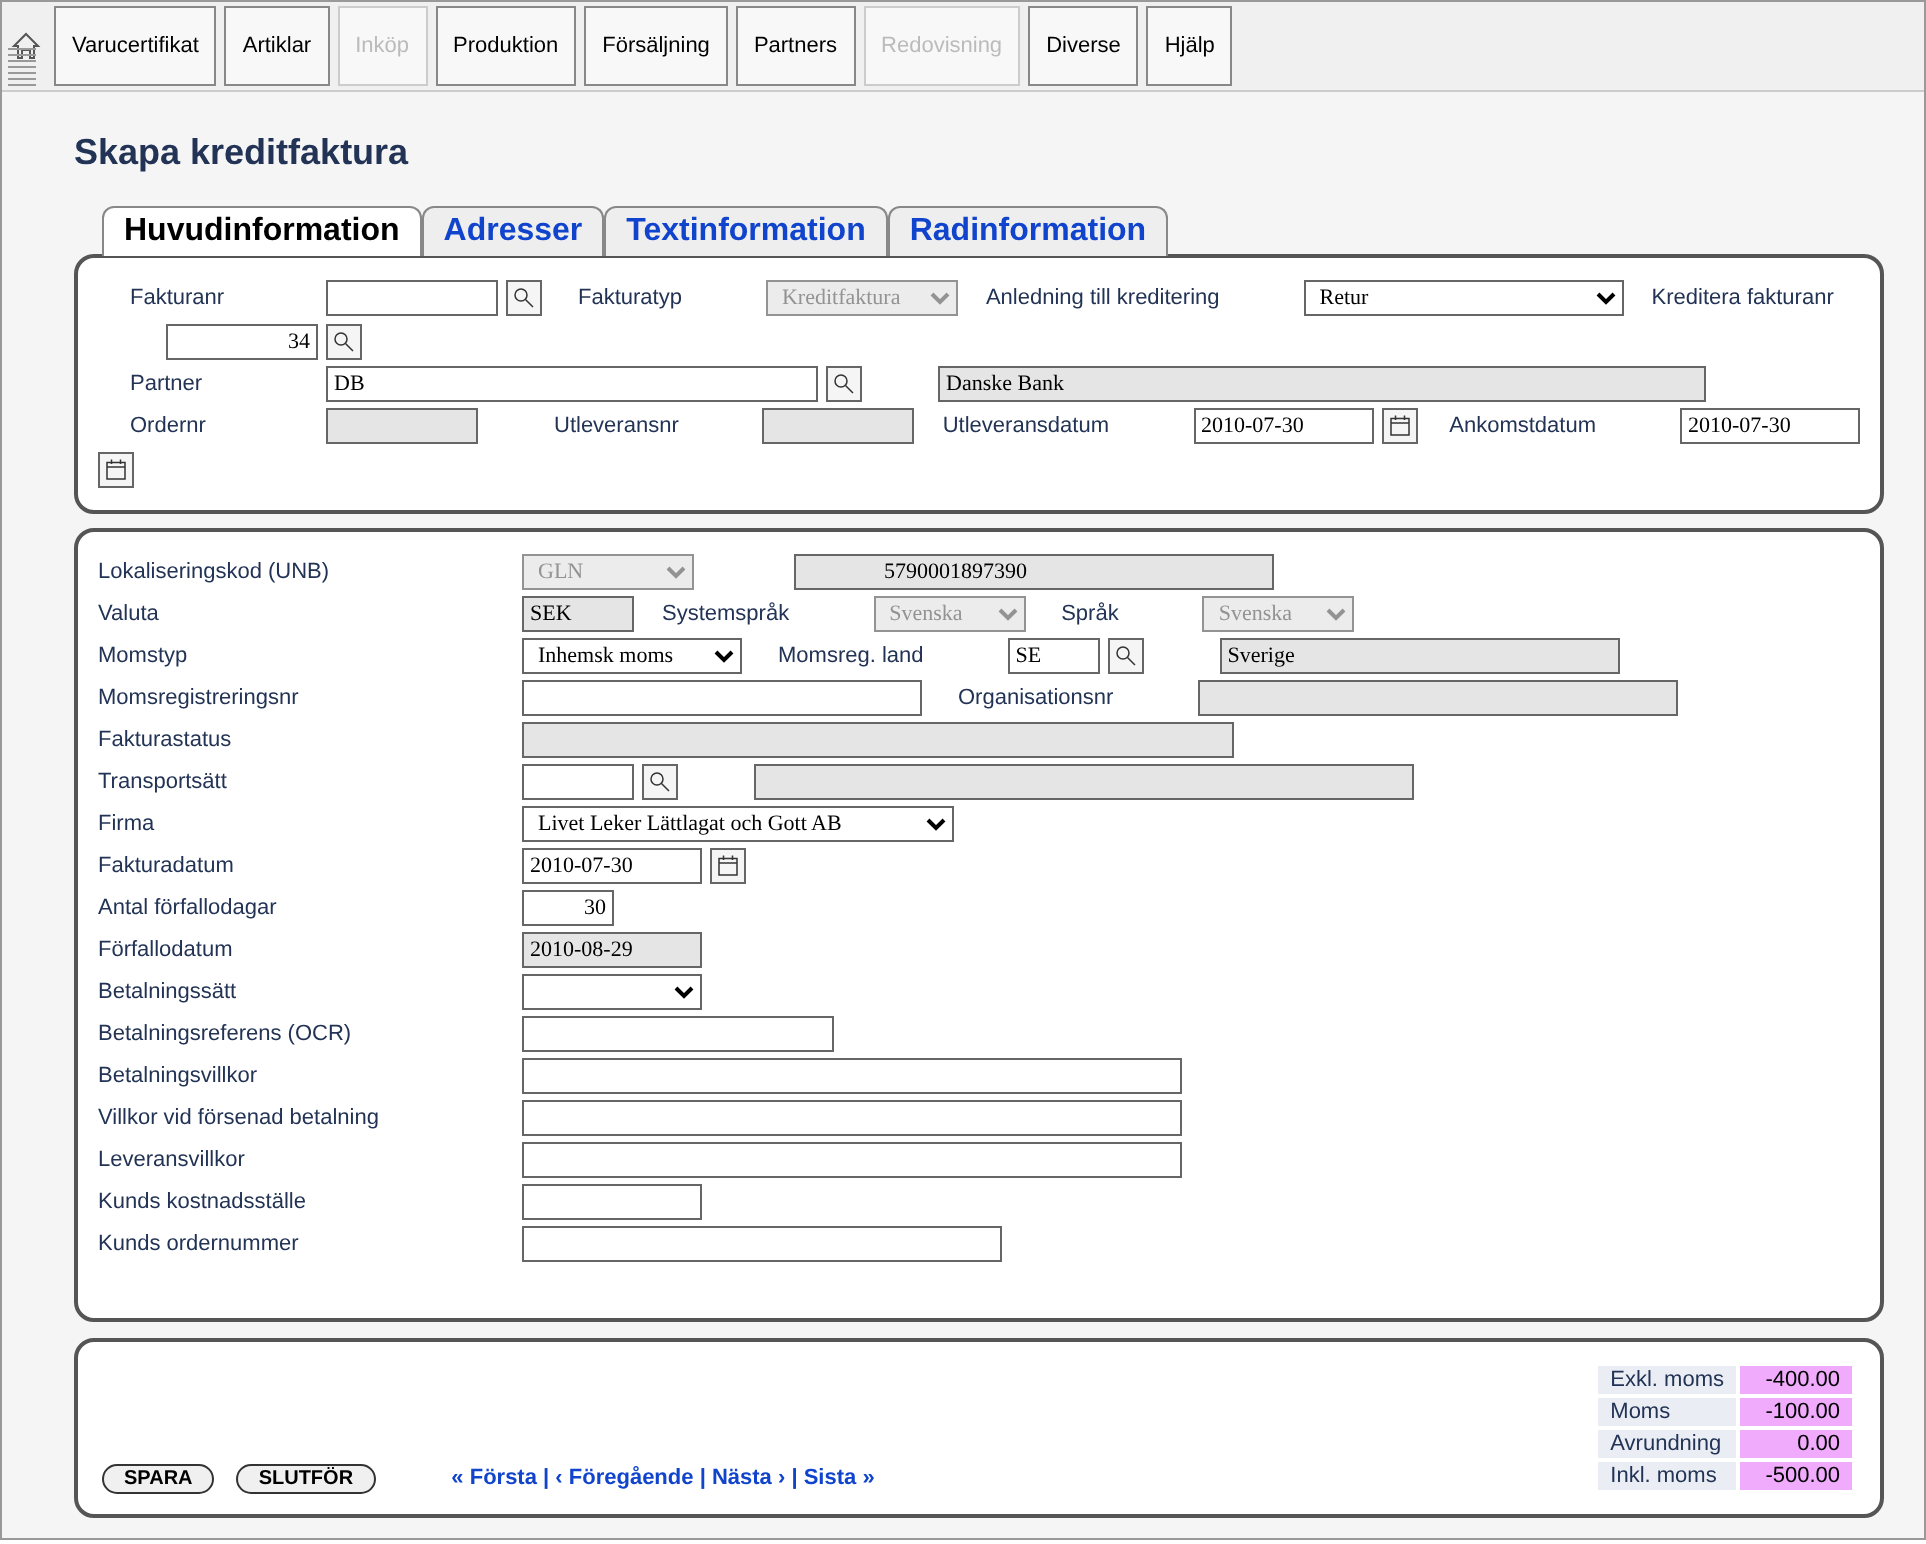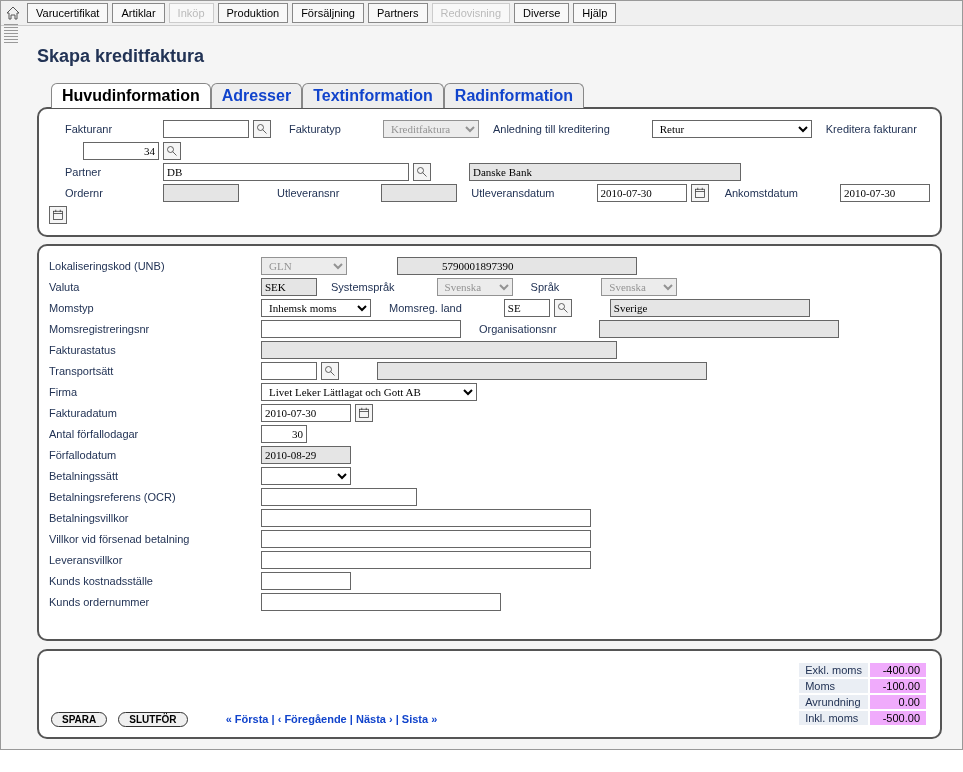--- a/index.html
+++ b/index.html
@@ -1,20 +1,20 @@
 <!DOCTYPE html>
 <html><head>
 <meta charset="utf-8">
 <style>
 * { box-sizing: border-box; margin: 0; padding: 0; }
 body { font-family: Verdana, Arial, sans-serif; font-size: 11px; background: #fff; color: #000; width: 963px; }
 .outer { border: 1px solid #999; background: #f5f5f5; padding: 0; }
 .topbar { display: flex; align-items: center; padding: 2px 4px; border-bottom: 1px solid #ccc; background: #f0f0f0; }
 .topbar .home-icon { width: 16px; height: 16px; margin-right: 6px; cursor: pointer; }
-.topbar .menu-btn { font-size: 11px; padding: 3px 8px; border: 1px solid #888; background: #f8f8f8; margin-right: 4px; cursor: pointer; }
+.topbar .menu-btn { font-size: 11px; padding: 13px 8px; border: 1px solid #888; background: #f8f8f8; margin-right: 4px; cursor: pointer; }
 .topbar .menu-btn.disabled { color: #bbb; border-color: #ccc; cursor: default; }
 .side-grip { position: absolute; left: 4px; top: 24px; width: 14px; height: 20px; background: repeating-linear-gradient(to bottom, #999 0, #999 1px, transparent 1px, transparent 3px); cursor: pointer; }
 .content { padding: 10px 20px 10px 36px; }
 .page-title { font-size: 18px; font-weight: bold; color: #223355; margin: 10px 0 16px 0; }
 .tabs { display: flex; align-items: flex-end; margin-left: 14px; }
 .tab { padding: 3px 10px; border: 1px solid #888; border-bottom: none; background: #eee; margin-right: 0px; font-size: 16px; cursor: pointer; border-radius: 6px 6px 0 0; color: #1144cc; font-weight: bold; position: relative; }
 .tab.active { background: #fff; color: #000; font-weight: bold; z-index: 2; }
 .panel { border: 2px solid #555; border-radius: 10px; padding: 8px 10px; background: #fff; margin-top: -1px; margin-bottom: 8px; }
 .row { display: flex; align-items: center; margin: 3px 0; flex-wrap: wrap; gap: 4px; }
 .lbl { color: #223355; font-size: 11px; margin-right: 4px; white-space: nowrap; }
@@ -95,21 +95,21 @@
       </div>
       <div class="row">
         <span class="lbl w0">Partner</span>
         <input type="text" style="width: 246px;" value="DB">
         <button class="mag-btn">
             <svg viewBox="0 0 16 16">
               <circle cx="6" cy="6" r="4" fill="none" stroke="#333"></circle>
               <line x1="9" y1="9" x2="14" y2="14" stroke="#333"></line>
             </svg>
           </button>
-        <input type="text" readonly="" class="ro" style="width: 272px;" value="Danske Bank">
+        <input type="text" readonly="" class="ro" style="width: 384px;" value="Danske Bank">
       </div>
       <div class="row">
         <span class="lbl w0">Ordernr</span>
         <input type="text" readonly="" class="ro" style="width: 76px;" value="">
         <span style="width:30px"></span>
         <span class="lbl">Utleveransnr</span>
         <input type="text" readonly="" class="ro" style="width: 76px;" value="">
         <span style="width:6px"></span>
         <span class="lbl">Utleveransdatum</span>
         <input type="text" style="width: 90px;" value="2010-07-30">

